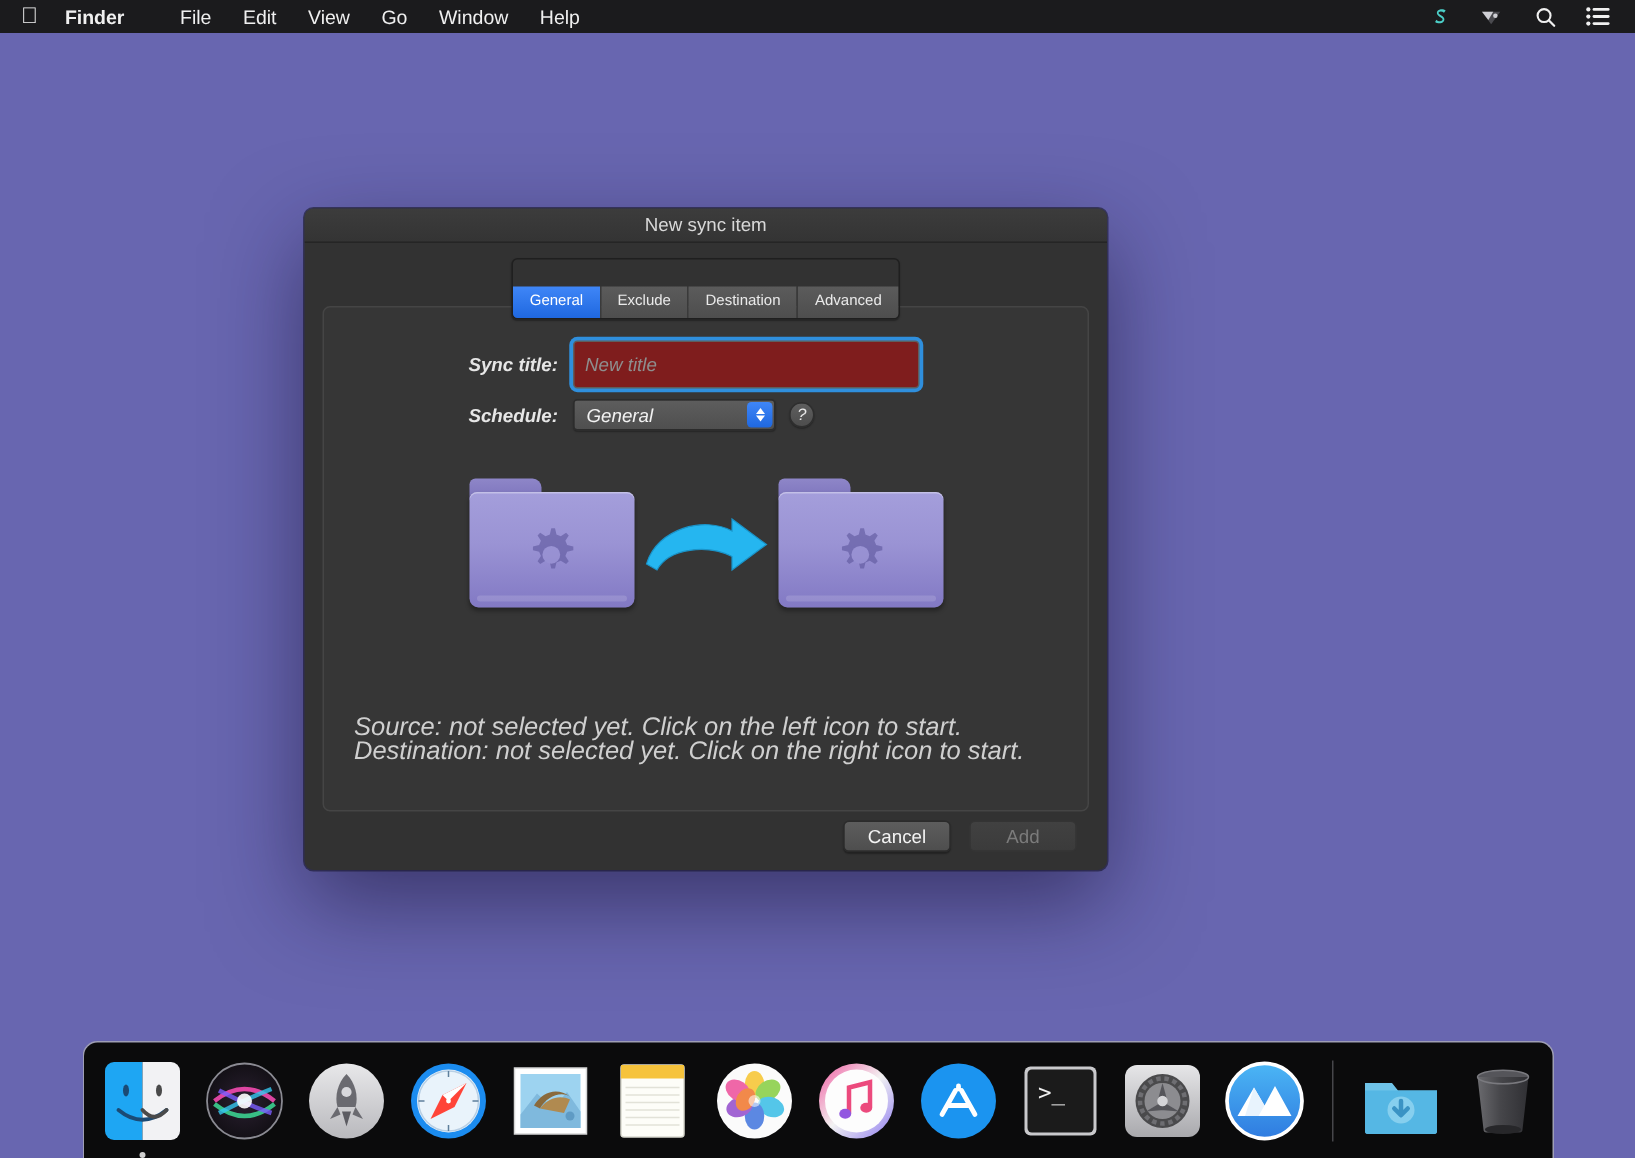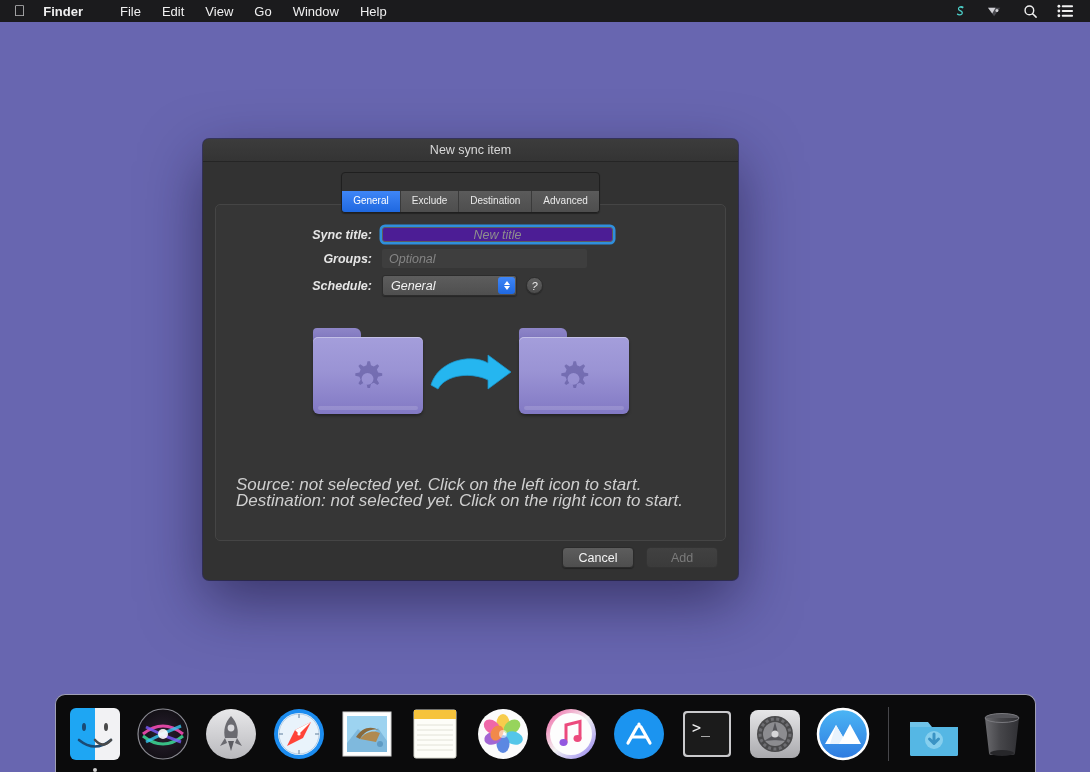--- a/index.html
+++ b/index.html
@@ -105,28 +105,27 @@
   }
 
   
   .formrow { display: flex; align-items: center; margin-bottom: 7px; }
   .formrow .lbl {
     width: 146px; text-align: right;
     font-size: 12.5px; color: #e6e6e6;
     padding-right: 10px; font-weight: bold;
   }
   .field-title {
-    width: 231px; height: 15px;
-    background: #4c1d95;
+    width: 231px; height: 32px;
+    background: #7f1d1d;
     border: 1px solid #5e5e5e;
     border-radius: 3px;
     box-shadow: 0 0 0 2.5px #2f8fdd;
     display: flex; align-items: center;
     padding: 0 7px;
-    justify-content: center;
   }
   .field-title .ph { font-size: 12.5px; color: #8e8e8e; }
   .field-groups {
     width: 205px; height: 19px;
     background: #3e3e3e;
     border-radius: 2px;
     display: flex; align-items: center;
     padding: 0 7px;
   }
   .field-groups .ph { font-size: 12.5px; color: #858585; }
@@ -323,26 +322,20 @@
 
       <div id="panel">
 
         <div class="formrow">
           <div class="lbl">Sync title:</div>
           <div class="field-title">
             <span class="ph">New title</span>
           </div>
         </div>
 
-        <div class="formrow">
-          <div class="lbl">Groups:</div>
-          <div class="field-groups">
-            <span class="ph">Optional</span>
-          </div>
-        </div>
 
         <div class="formrow">
           <div class="lbl">Schedule:</div>
           <div class="select">
             <span class="val">General</span>
             <span class="stepper">
               <i class="up"></i>
                 <i class="dn"></i>
             </span>
           </div>

